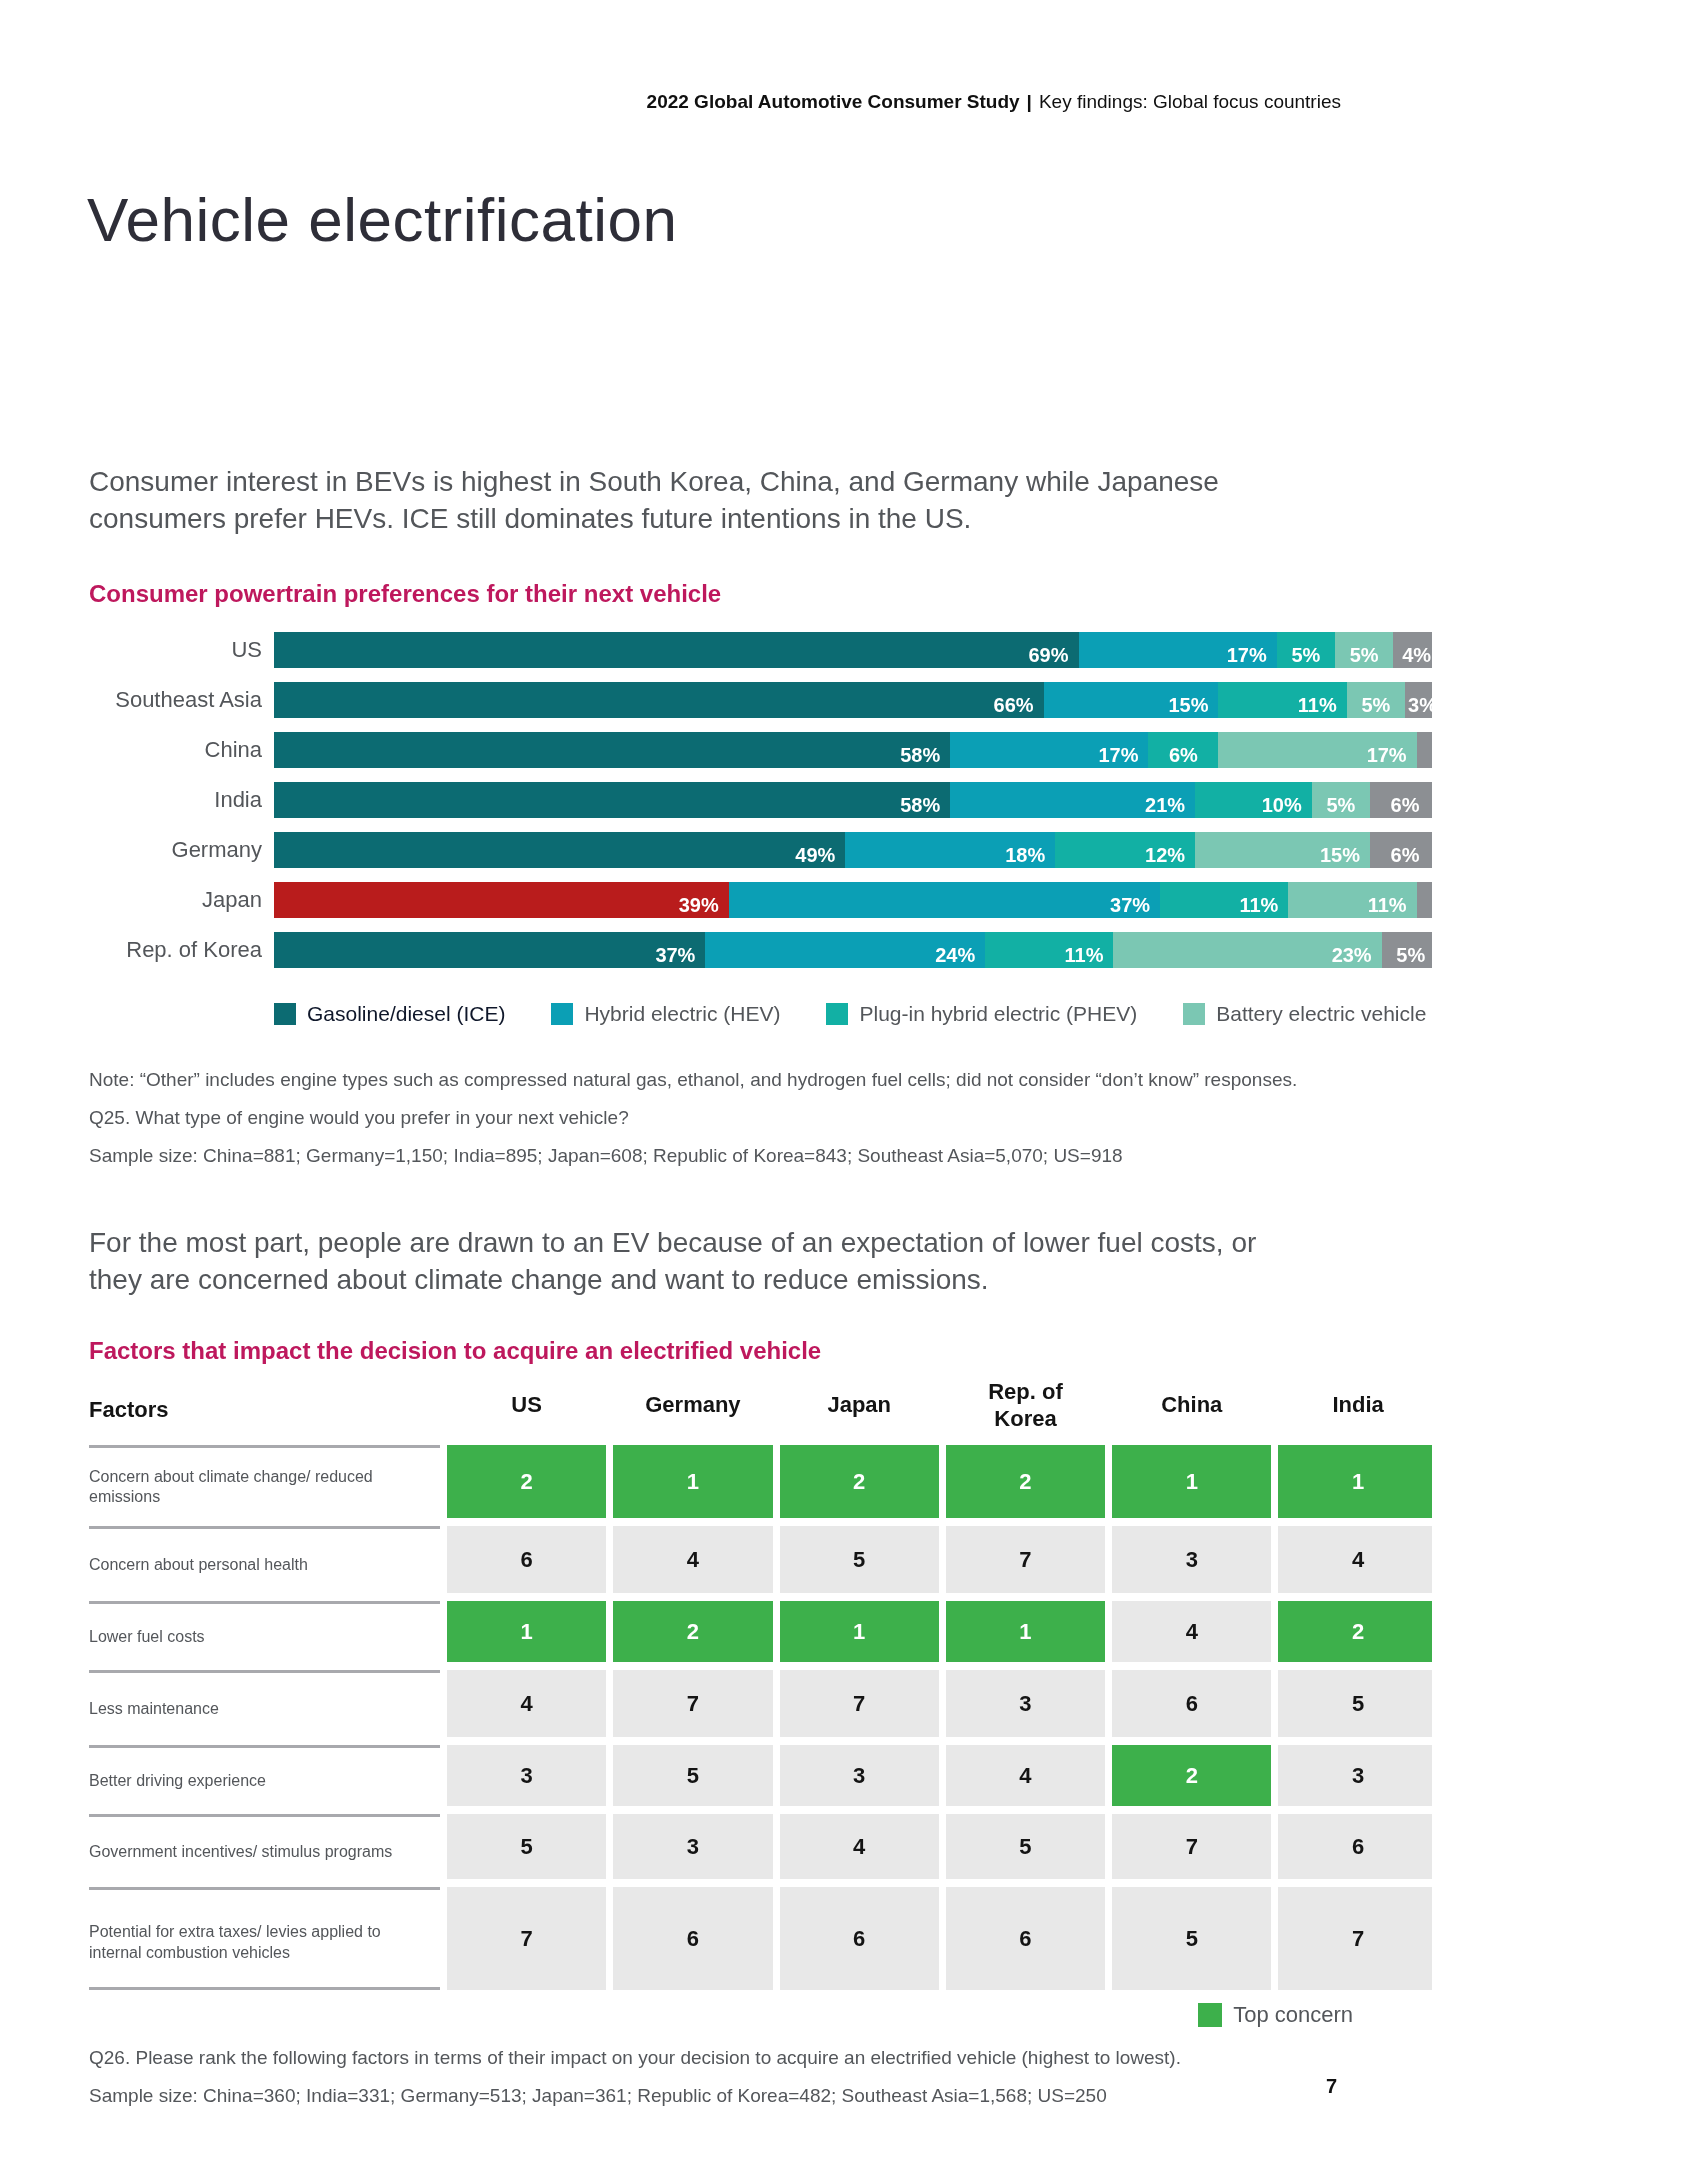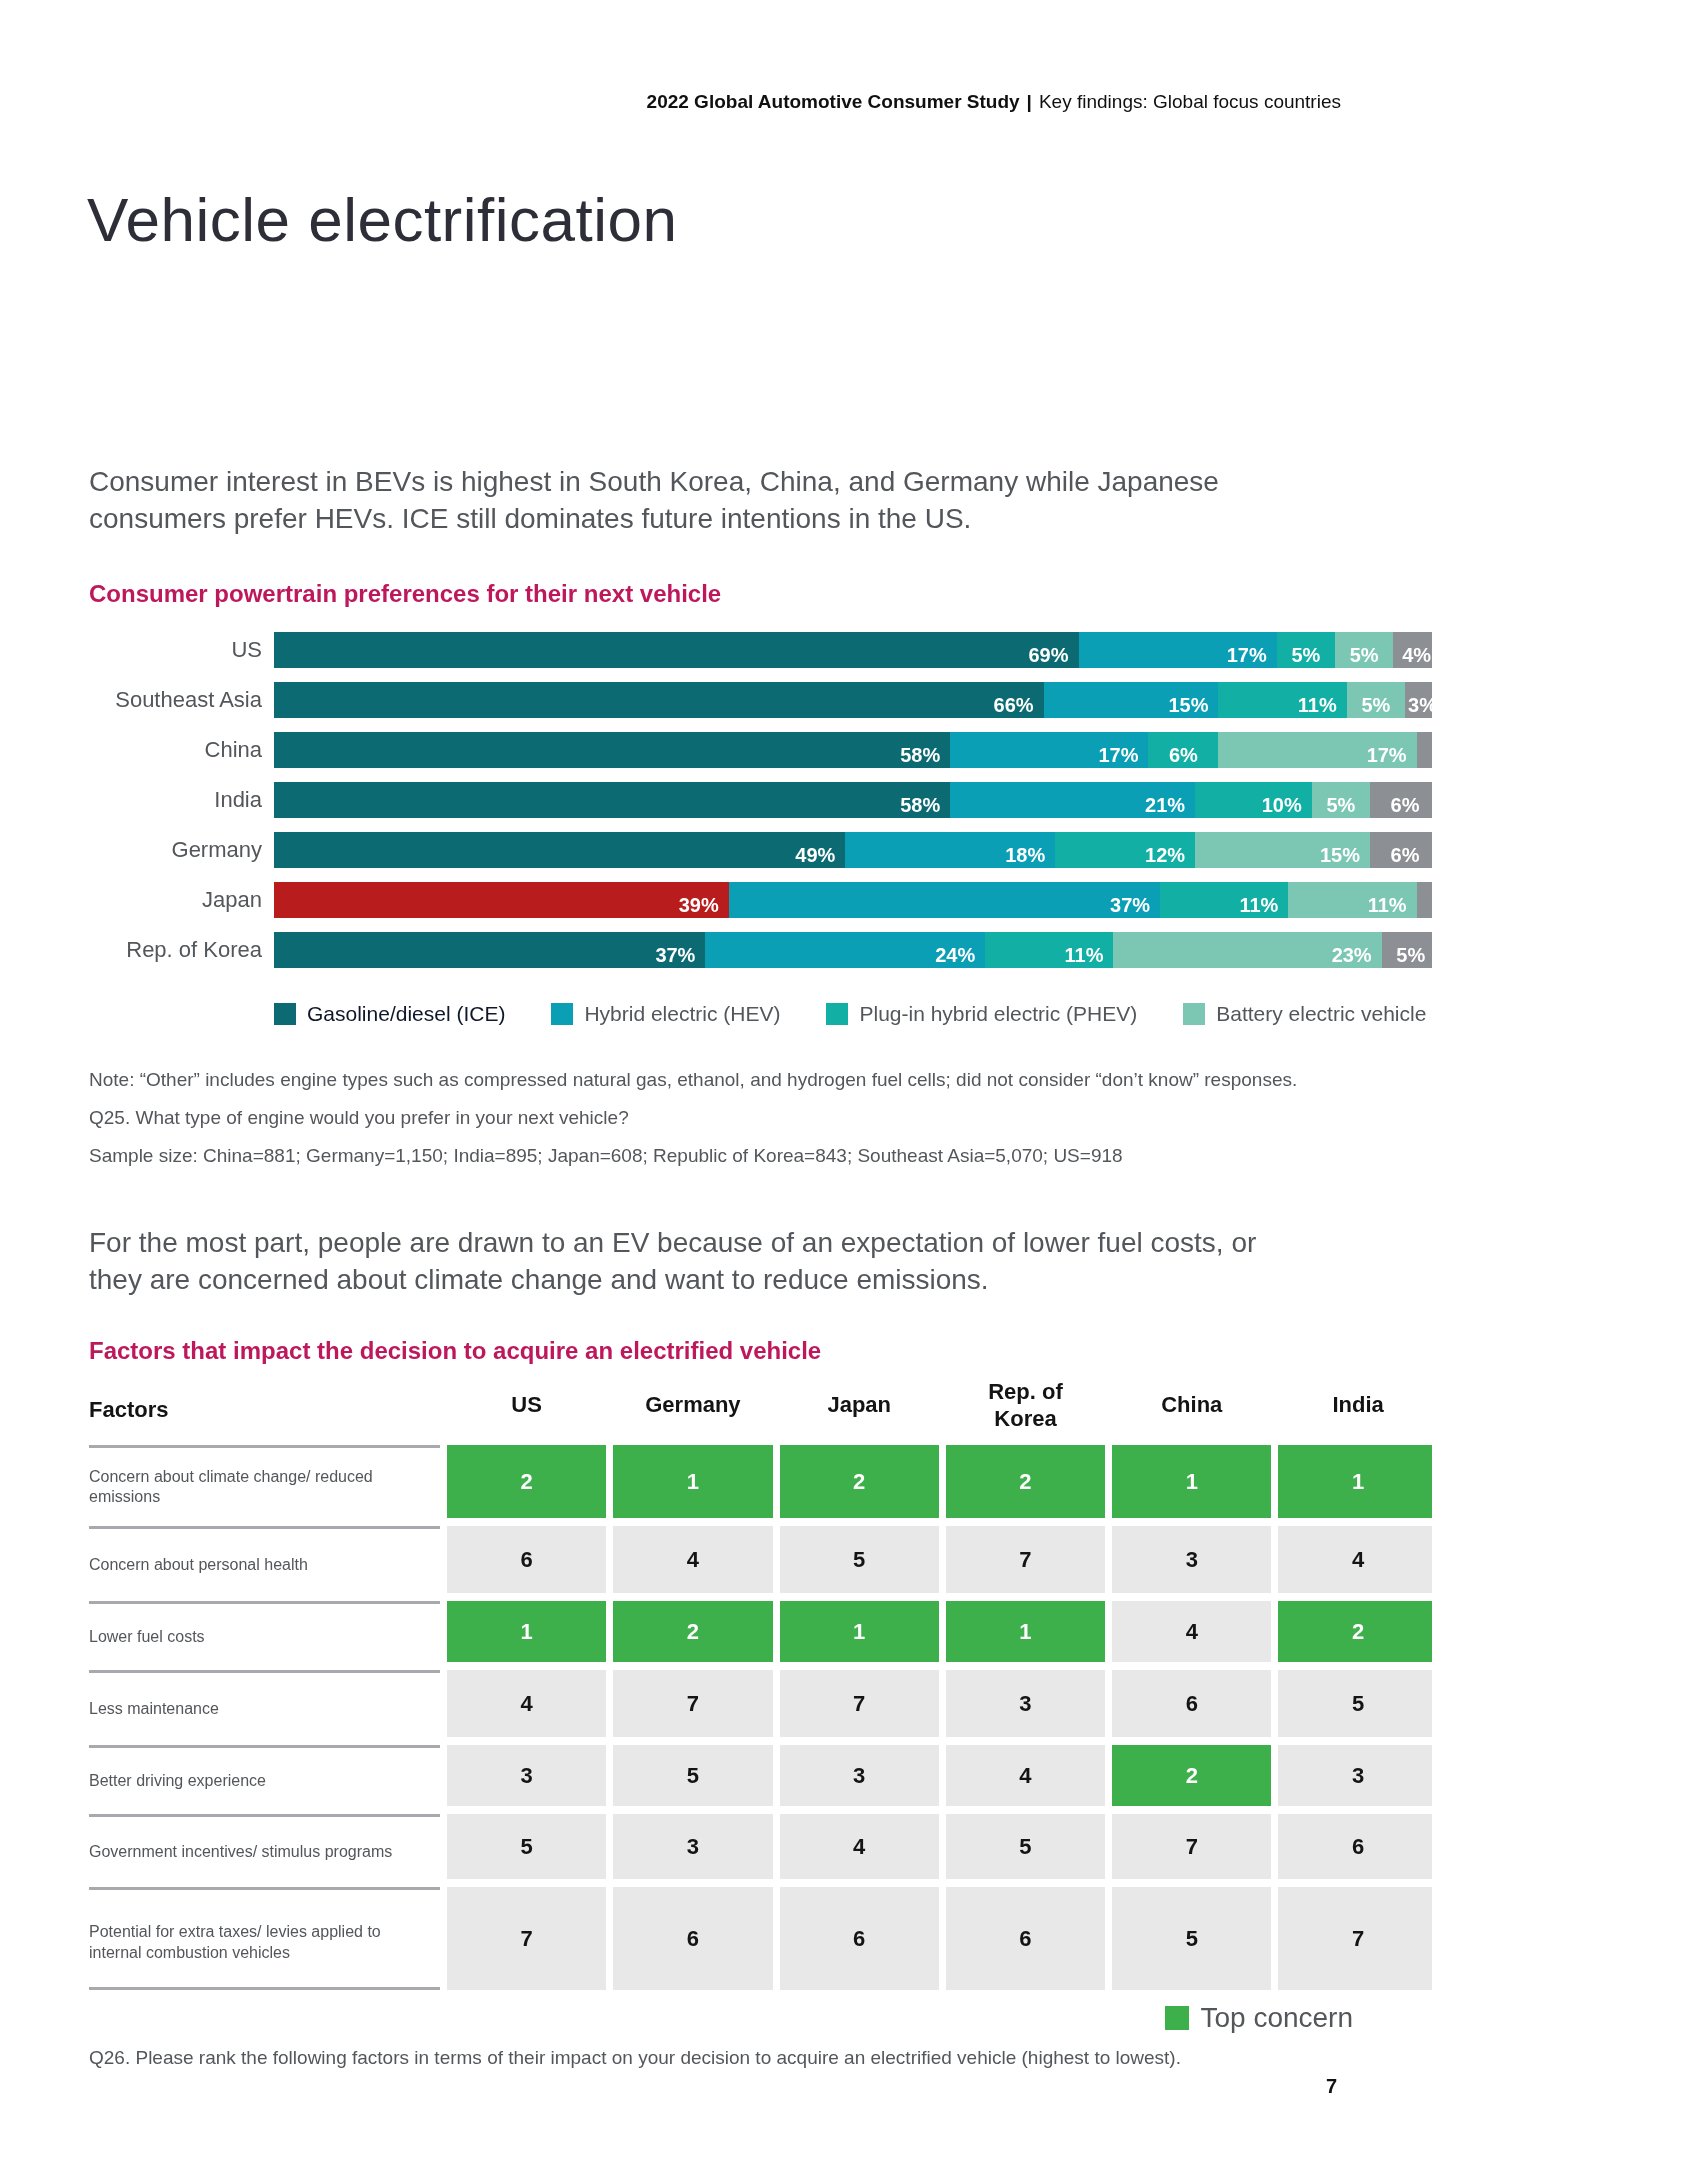--- a/index.html
+++ b/index.html
@@ -51,21 +51,21 @@
     grid-template-rows:63px 73px 67px 61px 67px 61px 65px 103px;
     column-gap:7px; row-gap:8px; }
   .th { display:flex; align-items:center; justify-content:center; text-align:center;
         font-size:22px; font-weight:bold; color:#141414; padding:0 18px; line-height:1.2; }
   .th.factors { justify-content:flex-start; text-align:left; padding:0; align-items:flex-end; padding-bottom:14px; }
   .rowlab { font-size:16px; color:#53565a; line-height:1.28; padding-right:45px; padding-top:8px;
             border-top:3px solid #a8a9ad; display:flex; flex-direction:column; justify-content:center; }
   .rowlab.last { border-bottom:3px solid #a8a9ad; }
   .cell { display:flex; align-items:center; justify-content:center; font-size:22px; font-weight:bold; }
 
-  .top-legend { position:absolute; top:2002px; right:79px; display:flex; align-items:center; font-size:28px; color:#53565a; }
+  .top-legend { position:absolute; top:2002px; right:79px; display:flex; align-items:center; font-size:22px; color:#53565a; }
   .top-legend .legend-swatch { width:24px; height:24px; margin-right:11px; }
 
   .page-number { position:absolute; top:2075px; right:95px; font-size:20px; font-weight:bold; color:#111; }
 </style>
 </head>
 <body>
 
 <div class="page">
 
   <div class="rpt-header">
@@ -321,18 +321,19 @@
       <div class="cell" style="background: rgb(232, 232, 232); color: rgb(20, 20, 20);">7</div>
     </div>
 
   <div class="top-legend">
     <span class="legend-swatch" style="background: rgb(61, 176, 75);"></span>
     <span>Top concern</span>
   </div>
 
   <div class="notes table-notes">
       <div class="note-line">Q26. Please rank the following factors in terms of their impact on your decision to acquire an electrified vehicle (highest to lowest).</div>
+      <div class="note-line">Sample size: China=360; India=331; Germany=513; Japan=361; Republic of Korea=482; Southeast Asia=1,568; US=250</div>
     </div>
 
   <div class="page-number">7</div>
 
 </div>
 
 
 </body></html>

